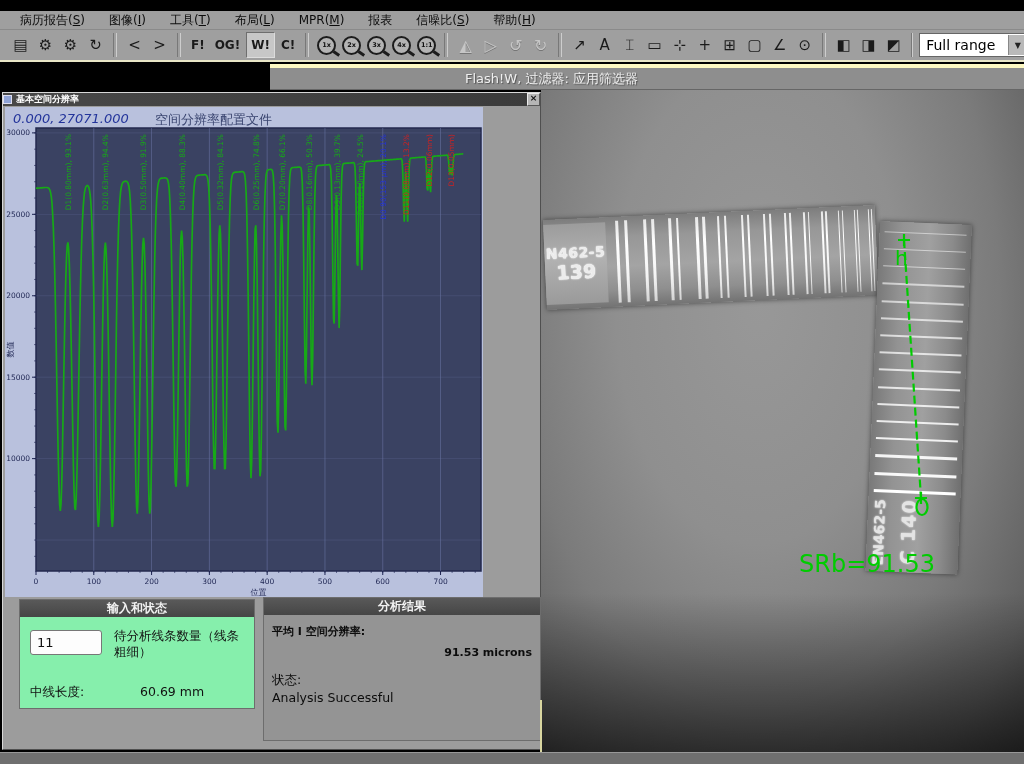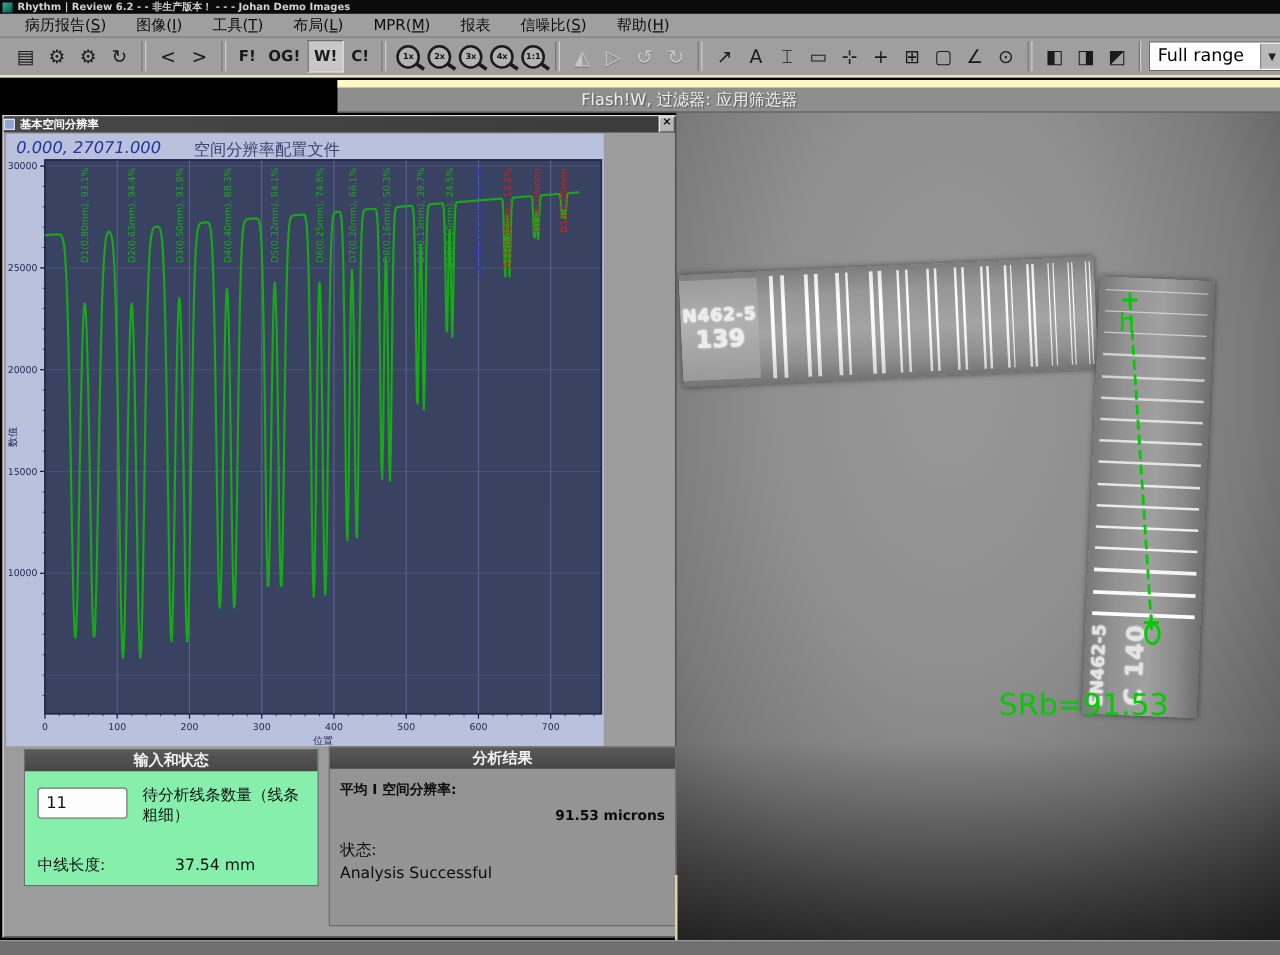--- a/index.html
+++ b/index.html
@@ -27,21 +27,21 @@
   .tb-btn.ghost{color:#c6c6c6;text-shadow:0 1px 0 #767676;font-size:16px;}
   .mag-circle{width:15px;height:15px;border:2px solid #1c1c1c;border-radius:50%;position:relative;
     display:flex;align-items:center;justify-content:center;font-size:6.5px;font-weight:bold;color:#111;background:#b3b3b3;}
   .mag-circle::after{content:"";position:absolute;width:7px;height:2.5px;background:#1c1c1c;
     right:-6px;bottom:-2px;transform:rotate(35deg);}
   .tb-dropdown{display:flex;align-items:center;height:22px;background:#fff;border:1px solid #666;margin-left:5px;}
   .tb-dropdown .dd-text{font-size:14px;padding:0 6px;color:#000;min-width:76px;}
   .dd-btn{width:17px;height:20px;background:#b9b9b9;border-left:1px solid #888;font-size:8px;
     display:flex;align-items:center;justify-content:center;color:#222;}
   #statusbar{position:absolute;left:270px;top:64px;width:754px;height:26px;background:#8e8e8e;
-    border-top:6px solid #fef9c3;border-bottom:1px solid #666;color:#efefef;font-size:13px;
+    border-top:4px solid #fef9c3;border-bottom:1px solid #666;color:#efefef;font-size:13px;
     display:flex;align-items:center;padding-left:195px;box-sizing:border-box;text-shadow:1px 1px 1px #555;}
 
   
   #radiograph{position:absolute;left:541px;top:90px;width:483px;height:662px;overflow:hidden;
     background:linear-gradient(180deg,rgba(0,0,0,0) 76%,rgba(0,0,0,.62) 100%),
     radial-gradient(ellipse at 45% 32%,#989898 0%,#8f8f8f 38%,#7b7b7b 64%,#606060 86%,#474747 100%);}
   #gaugeH{position:absolute;left:4px;top:130px;width:332px;height:90px;transform:rotate(-2.6deg);
     transform-origin:left center;box-shadow:0 0 5px rgba(0,0,0,.5);
     background:linear-gradient(180deg,#7d7d7d,#979797 22%,#a4a4a4 55%,#8f8f8f 82%,#737373);}
   .gh-plate{position:absolute;left:0;top:5px;bottom:5px;width:62px;
@@ -95,24 +95,20 @@
   .status-value{position:absolute;left:8px;top:92px;font-size:12.5px;color:#0c0c0c;}
 
   #bottombar{position:absolute;left:0;top:752px;width:100%;height:12px;background:#6f6f6f;border-top:1px solid #989898;}
   #edge-hl{position:absolute;left:540px;top:700px;width:2px;height:52px;background:#d9d6a0;}
 </style>
 </head>
 <body>
 
 <div id="screen">
 
-  <div id="titlebar">
-    <span class="app-icon"></span>
-    <span>Rhythm | Review 6.2 - - 非生产版本！ - - - Johan Demo Images</span>
-  </div>
 
   <div id="menubar">
       <span class="menu-item">病历报告(<u>S</u>)</span>
       <span class="menu-item">图像(<u>I</u>)</span>
       <span class="menu-item">工具(<u>T</u>)</span>
       <span class="menu-item">布局(<u>L</u>)</span>
       <span class="menu-item">MPR(<u>M</u>)</span>
       <span class="menu-item">报表</span>
       <span class="menu-item">信噪比(<u>S</u>)</span>
       <span class="menu-item">帮助(<u>H</u>)</span>
@@ -393,21 +389,21 @@
         </svg>
       <span class="readout">0.000, 27071.000</span>
       <span class="c-title">空间分辨率配置文件</span>
     </div>
 
     <div class="panel" id="inputPanel">
       <div class="panel-header">输入和状态</div>
       <input class="num-input" value="11" style="">
       <div class="count-label">待分析线条数量（线条粗细）</div>
       <div class="len-label">中线长度:</div>
-      <div class="len-value">37.54 mm</div>
+      <div class="len-value">60.69 mm</div>
     </div>
 
     <div class="panel" id="resultPanel">
       <div class="panel-header">分析结果</div>
       <div class="metric-label">平均 I 空间分辨率:</div>
       <div class="metric-value">91.53 microns</div>
       <div class="status-label">状态:</div>
       <div class="status-value">Analysis Successful</div>
     </div>
   </div>

